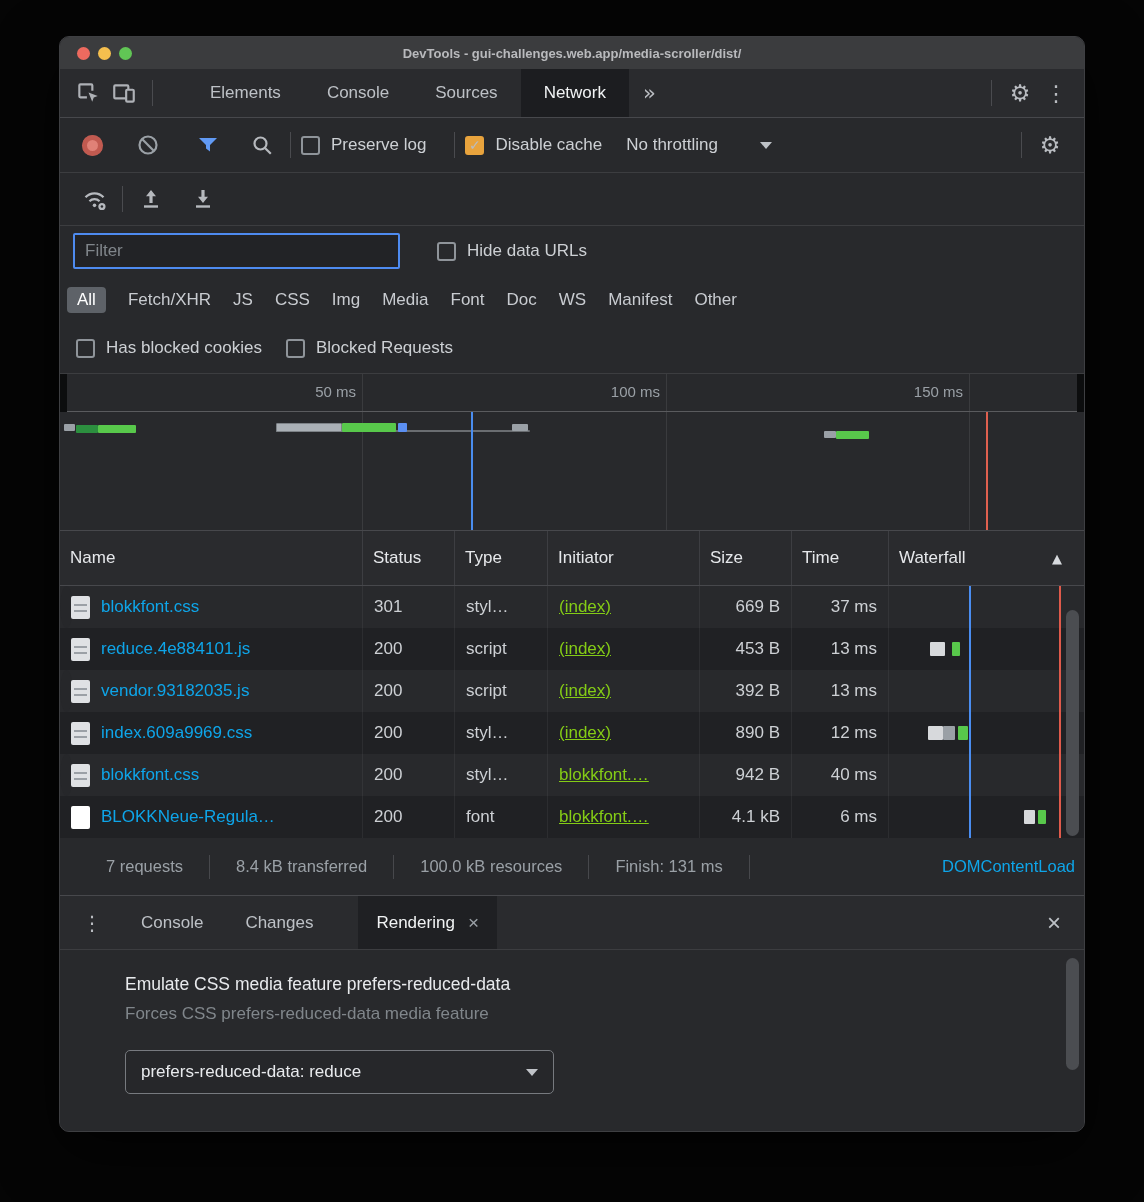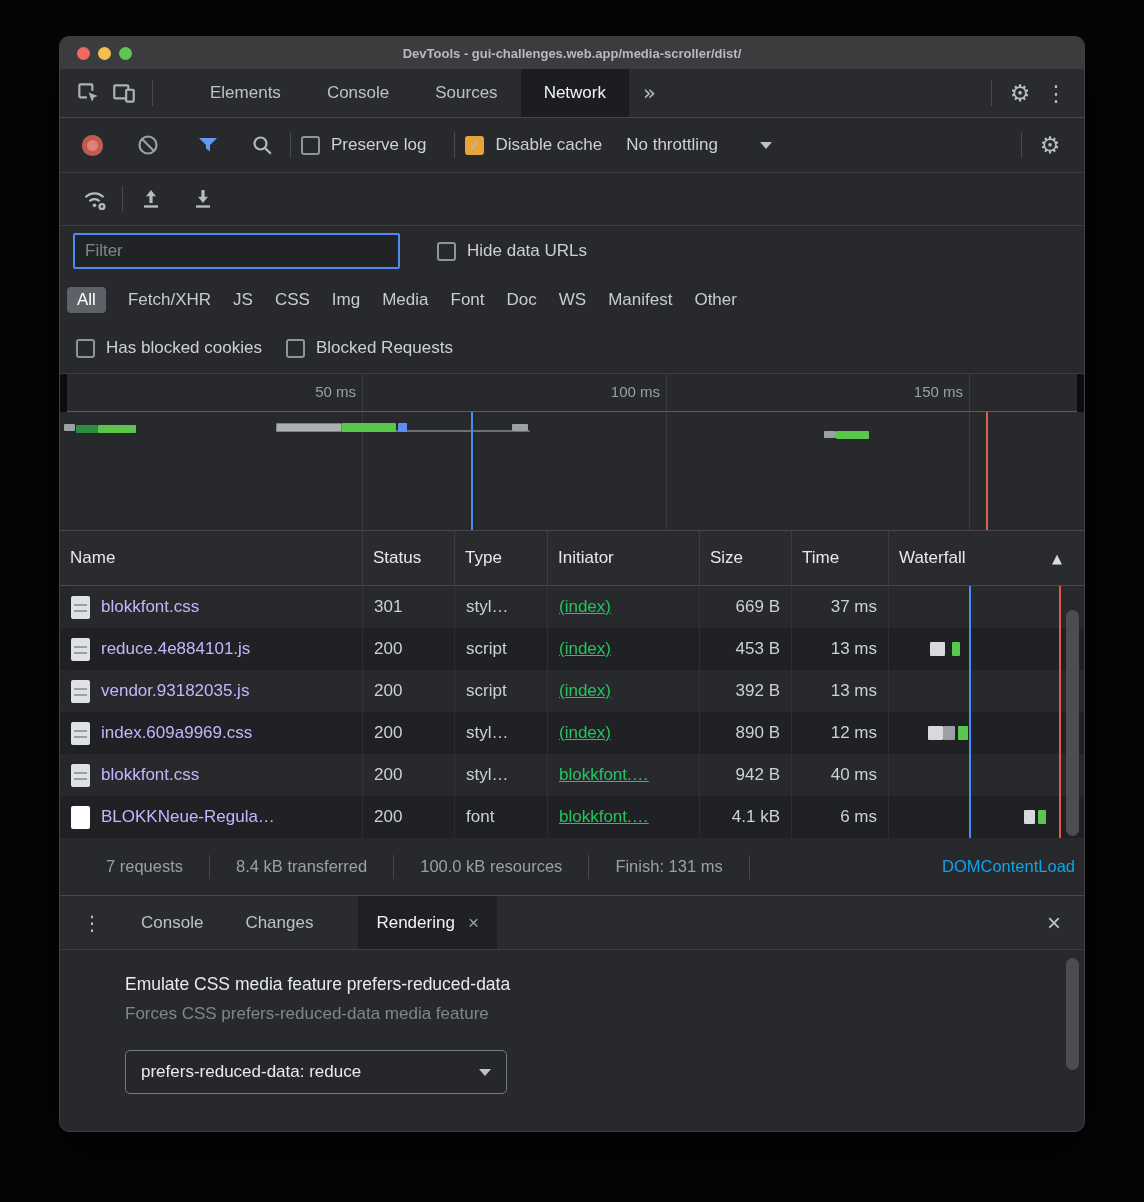--- a/index.html
+++ b/index.html
@@ -78,26 +78,26 @@
   .th { display: flex; align-items: center; padding-left: 10px; border-left: 1px solid #3d3e42; overflow: hidden; white-space: nowrap; }
   .th:first-child { border-left: none; }
   .sort { margin-left: auto; padding-right: 22px; font-size: 13px; color: #d7dade; }
   .rows { position: relative; height: 252px; }
   .row { height: 42px; align-items: stretch; font-size: 17px; }
   .row.light { background: #26272a; } .row.dark { background: #202124; }
   .cell { display: flex; align-items: center; padding-left: 11px; border-left: 1px solid rgba(255,255,255,0.055);
           overflow: hidden; white-space: nowrap; color: #cdd0d4; }
   .cell:first-child { border-left: none; }
   .cell.num { justify-content: flex-end; padding-right: 11px; }
-  .name-cell { gap: 11px; color: #c4b5fd; }
+  .name-cell { gap: 11px; color: #0ea5e9; }
   .file-icon { width: 19px; height: 23px; border-radius: 2px; flex: none; background-color: #dfe1e4;
                background-image: repeating-linear-gradient(to bottom, transparent 0 4px, #9ba0a6 4px 6px);
                background-size: 13px 15px; background-position: 3px 4px; background-repeat: no-repeat; }
   .file-icon.plain { background-image: none; background: #ffffff; }
-  .link { color: #22c55e; text-decoration: underline; cursor: pointer; }
+  .link { color: #84cc16; text-decoration: underline; cursor: pointer; }
   .wf { position: relative; }
   .wseg { position: absolute; top: 14px; height: 14px; border-radius: 1px; }
   .rows-line { position: absolute; top: 0; height: 100%; width: 2px; }
   .rows-line.blue { background: #4a8df0; } .rows-line.red { background: #df5a4b; }
   .vthumb { position: absolute; width: 13px; background: #4b4d51; border-radius: 7px; }
 
   
   .summary { height: 57px; display: flex; align-items: center; font-size: 16.5px; color: #9aa0a6;
              overflow: hidden; white-space: nowrap; background: #28292c; }
   .sum-item { padding: 0 26px; flex: none; }
@@ -108,21 +108,21 @@
   
   .drawer-tabs { height: 54px; border-top: 1px solid #47484c; display: flex; align-items: center; background: #2a2b2e; }
   .dkebab { padding: 0 18px 0 22px; font-size: 20px; color: #b9bcc1; }
   .dtab { padding: 0 21px; font-size: 17px; color: #bdc1c6; display: flex; align-items: center; height: 100%; }
   .dtab.active { background: #1f2023; color: #f1f3f4; margin-left: 24px; padding: 0 18px; gap: 13px; }
   .dtab-close { color: #9aa0a6; font-size: 19px; }
   .drawer-close { margin-left: auto; padding-right: 23px; color: #bdc1c6; font-size: 24px; }
   .drawer-content { position: relative; height: 184px; background: #28292c; border-top: 1px solid #3c3d40; }
   .dc-title { position: absolute; left: 65px; top: 24px; font-size: 17.5px; color: #e8eaed; }
   .dc-sub { position: absolute; left: 65px; top: 54px; font-size: 17px; color: #80868b; }
-  .dc-select { position: absolute; left: 65px; top: 100px; width: 382px; height: 44px; border: 1px solid #777a7f;
+  .dc-select { position: absolute; left: 65px; top: 100px; width: 429px; height: 44px; border: 1px solid #777a7f;
                border-radius: 5px; background: #26272a; display: flex; align-items: center; justify-content: space-between;
                padding: 0 15px; font-size: 17px; color: #e8eaed; cursor: pointer; }
   .dc-caret { width: 0; height: 0; border-left: 6px solid transparent; border-right: 6px solid transparent; border-top: 7px solid #c0c3c8; }
 </style>
 </head>
 <body>
 
 <div class="window">
 
   <div class="titlebar">

